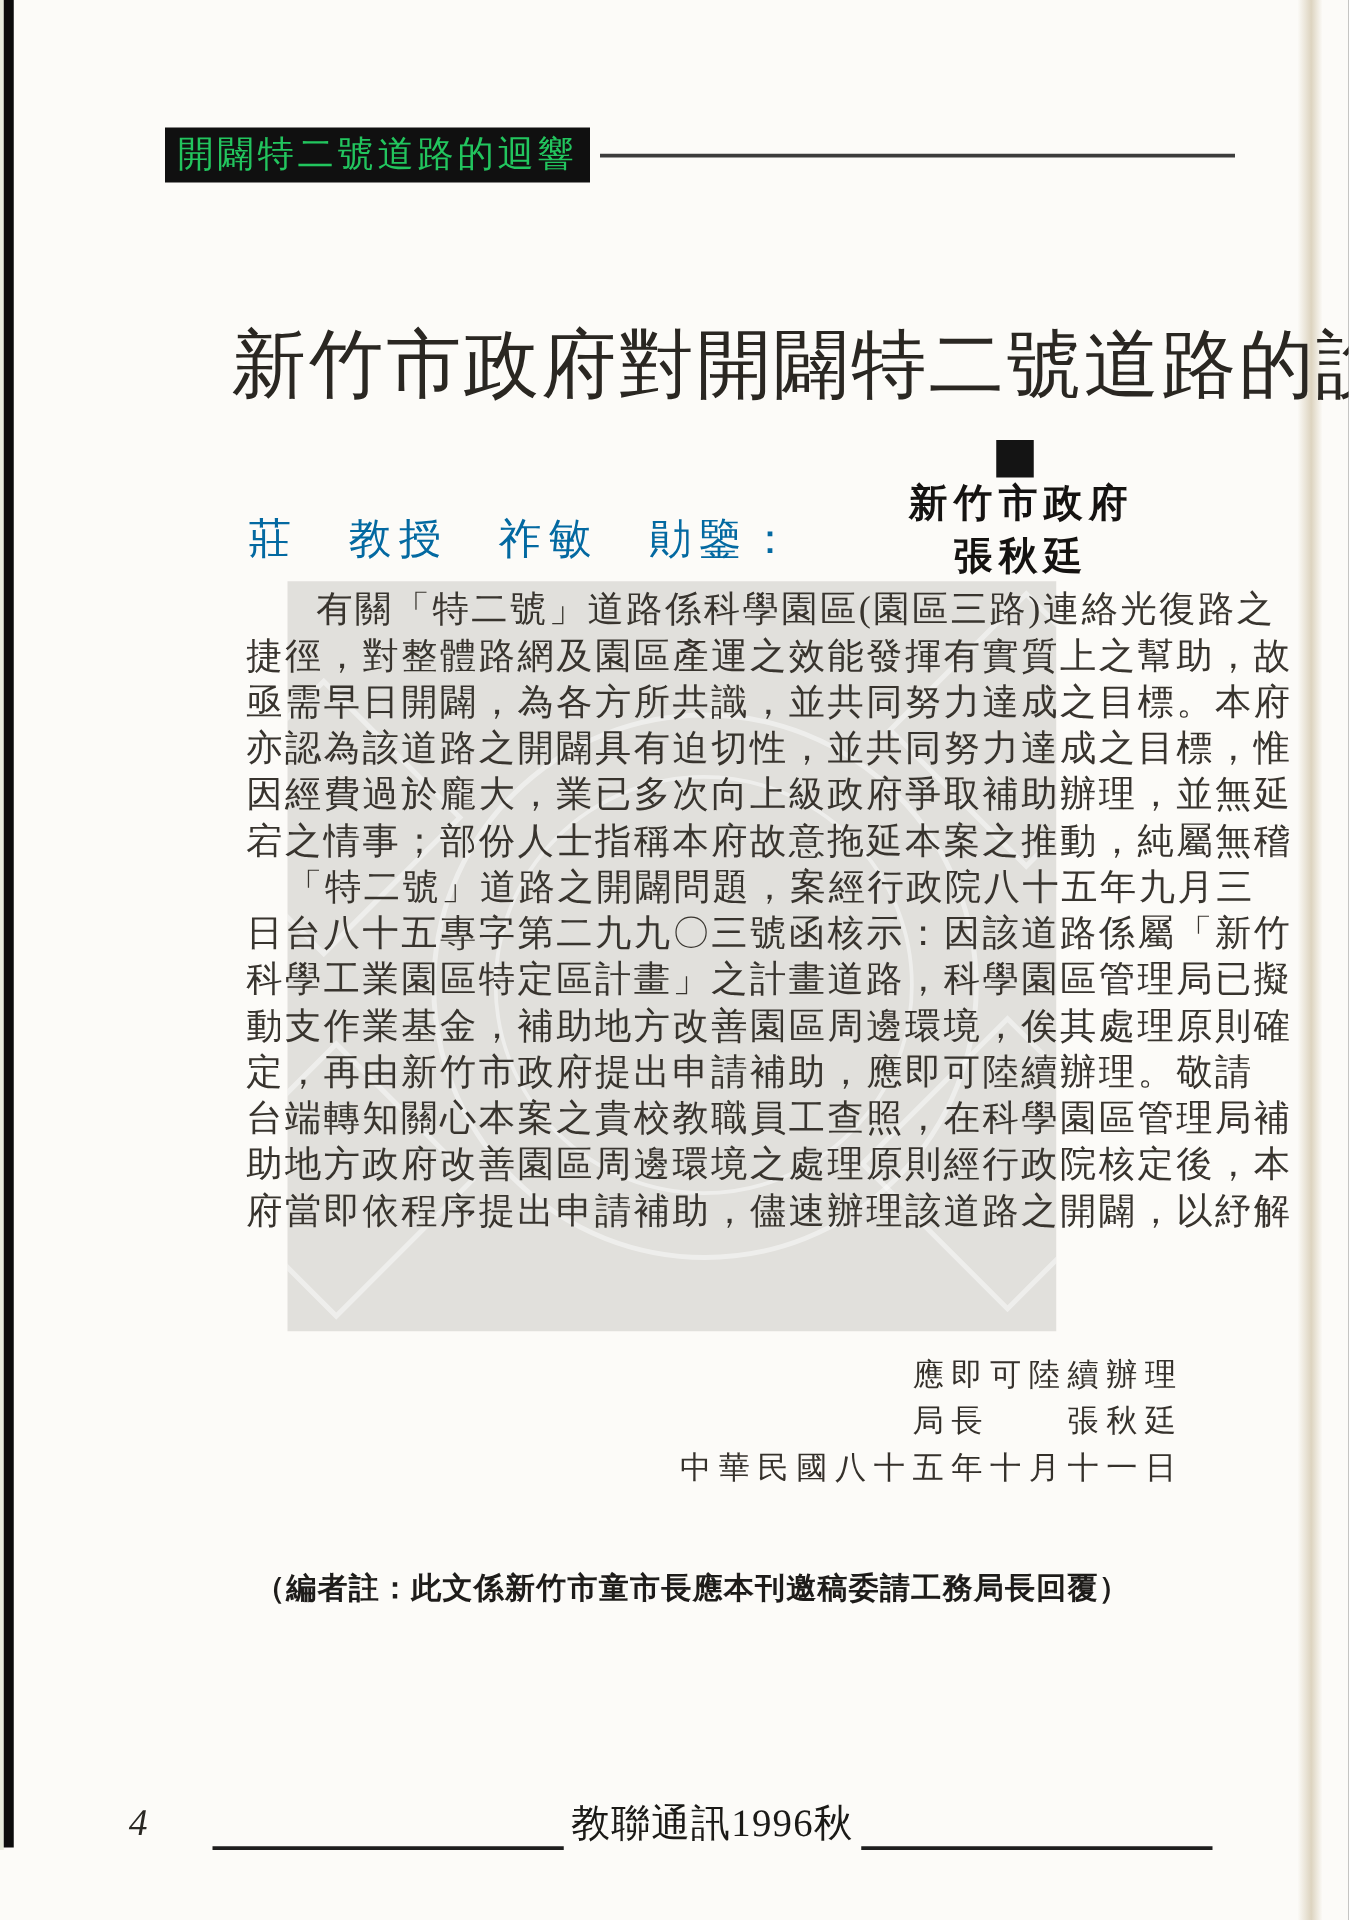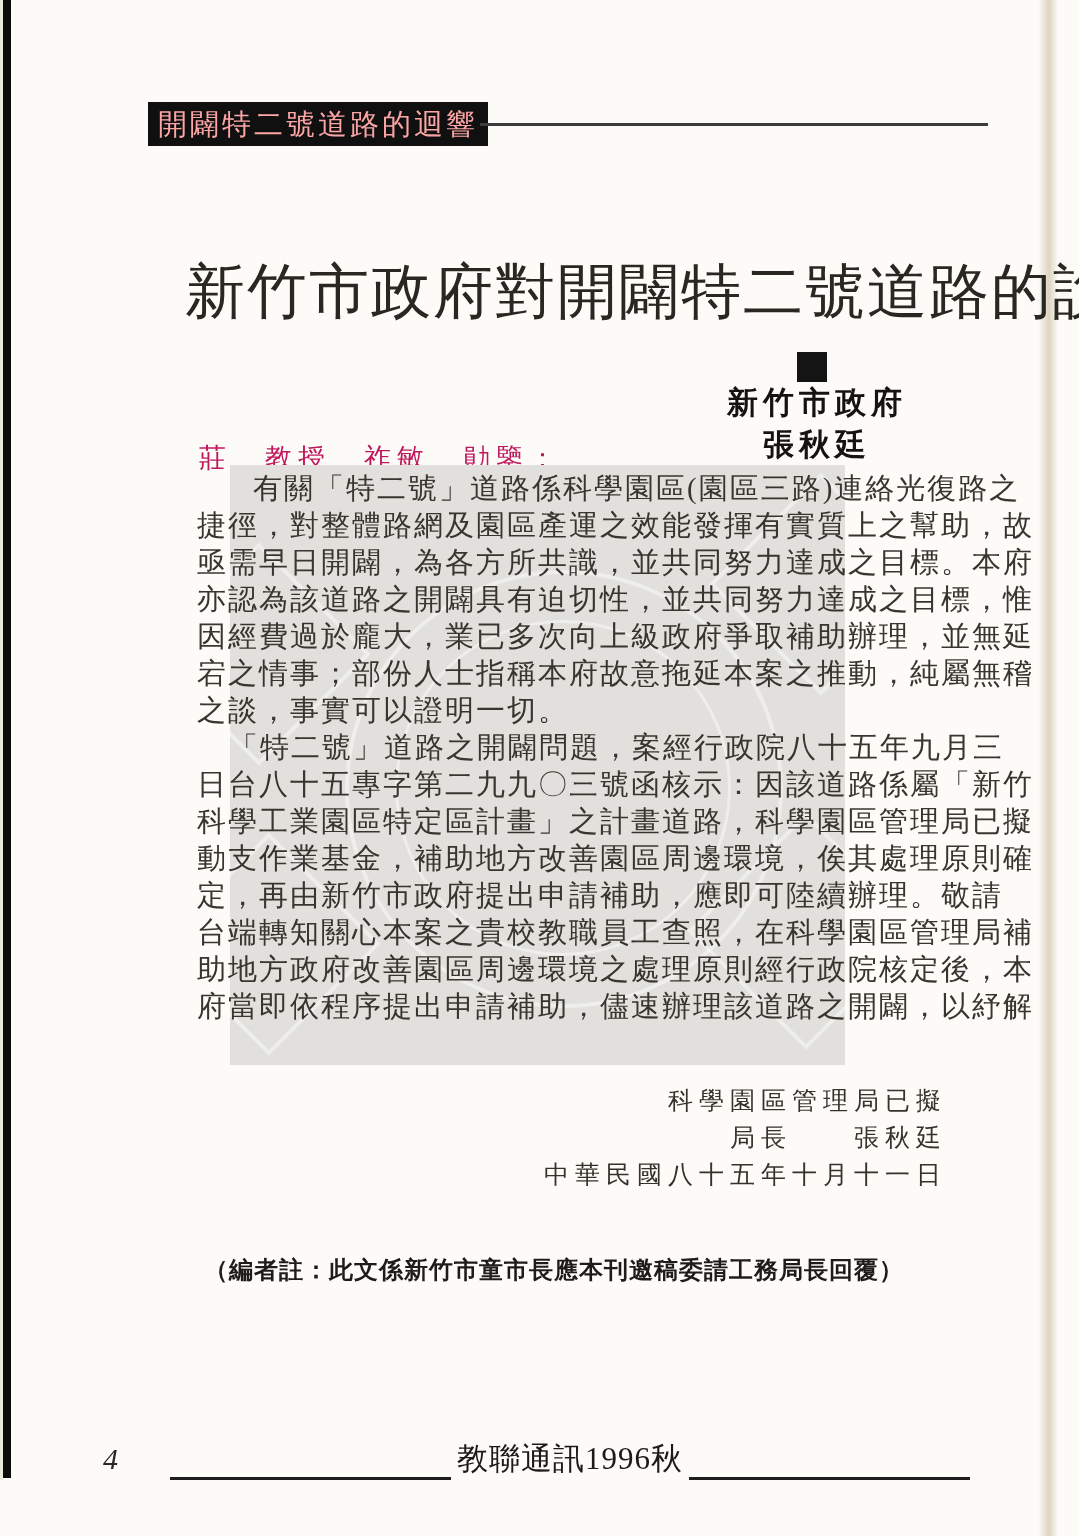--- a/index.html
+++ b/index.html
@@ -14,22 +14,22 @@
   }
   
   .edge-sliver{position:absolute;left:0;top:0;width:3px;height:1480px;background:#e7ebdc;}
   .edge-left{position:absolute;left:3px;top:0;width:8px;height:1478px;background:#0c0c0c;}
   .edge-shadow-right{
     position:absolute;left:1038px;top:0;width:20px;height:1536px;
     background:linear-gradient(to right, rgba(180,160,115,0), rgba(170,148,100,0.38) 55%, rgba(180,160,115,0));
   }
   
   .section-tag{
-    position:absolute;left:148px;top:102px;
-    background:#101010;color:#fca5a5;
+    position:absolute;left:132px;top:102px;
+    background:#101010;color:#22c55e;
     height:44px;line-height:44px;
     padding:0 10px;
     font-size:29px;letter-spacing:3px;
     white-space:nowrap;
   }
   .section-rule{
     position:absolute;left:480px;top:123px;
     width:508px;height:3px;background:#3c3c3c;
   }
   
@@ -47,23 +47,22 @@
     font-family:"Liberation Sans", sans-serif;
     font-weight:700;font-size:31px;color:#151311;
     letter-spacing:5px;white-space:nowrap;flex-direction:column;
   }
   .sq-filled{width:30px;height:30px;background:#141414;margin-right:10px;flex:none;}
   .byline-gap{width:38px;flex:none;}
   .sq-open{width:26px;height:26px;border:3px solid #1c1c1c;margin-left:10px;flex:none;background:transparent;}
   
   .salutation{
     position:absolute;left:199px;top:408px;
-    font-size:27px;letter-spacing:6px;color:#be185d;
+    font-size:34px;letter-spacing:6px;color:#0369a1;
     white-space:nowrap;
-    margin-top:32px;
   }
   
   .highlight-box{
     position:absolute;left:230px;top:465px;width:615px;height:600px;
     background:#e1e0dc;overflow:hidden;
   }
   .wm{position:absolute;border:4px solid rgba(255,255,255,0.45);}
   .wm-circle1{left:115px;top:105px;width:430px;height:430px;border-radius:50%;}
   .wm-circle2{left:165px;top:155px;width:330px;height:330px;border-radius:50%;border-width:3px;}
   .wm-d1{left:-50px;top:110px;width:150px;height:150px;transform:rotate(45deg);}
@@ -142,33 +141,32 @@
     <div class="wm wm-d4"></div>
   </div>
 
   <div class="body-text">
     <div class="bline ind2">有關「特二號」道路係科學園區(園區三路)連絡光復路之</div>
     <div class="bline">捷徑，對整體路網及園區產運之效能發揮有實質上之幫助，故</div>
     <div class="bline">亟需早日開闢，為各方所共識，並共同努力達成之目標。本府</div>
     <div class="bline">亦認為該道路之開闢具有迫切性，並共同努力達成之目標，惟</div>
     <div class="bline">因經費過於龐大，業已多次向上級政府爭取補助辦理，並無延</div>
     <div class="bline">宕之情事；部份人士指稱本府故意拖延本案之推動，純屬無稽</div>
-    <div class="bline">之談，事實可以證明一切。</div>
     <div class="bline ind1">「特二號」道路之開闢問題，案經行政院八十五年九月三</div>
     <div class="bline">日台八十五專字第二九九〇三號函核示：因該道路係屬「新竹</div>
     <div class="bline">科學工業園區特定區計畫」之計畫道路，科學園區管理局已擬</div>
     <div class="bline">動支作業基金，補助地方改善園區周邊環境，俟其處理原則確</div>
     <div class="bline">定，再由新竹市政府提出申請補助，應即可陸續辦理。敬請</div>
     <div class="bline">台端轉知關心本案之貴校教職員工查照，在科學園區管理局補</div>
     <div class="bline">助地方政府改善園區周邊環境之處理原則經行政院核定後，本</div>
     <div class="bline">府當即依程序提出申請補助，儘速辦理該道路之開闢，以紓解</div>
   </div>
 
   <div class="signature-block">
-    <div>科學園區管理局已擬</div>
+    <div>應即可陸續辦理</div>
     <div>局長　　張秋廷</div>
     <div>中華民國八十五年十月十一日</div>
   </div>
 
   <div class="editor-note">（編者註：此文係新竹市童市長應本刊邀稿委請工務局長回覆）</div>
 
   <div class="page-number">4</div>
   <div class="footer-rule">
     <div class="seg"></div>
     <div class="journal-title">教聯通訊1996秋</div>

